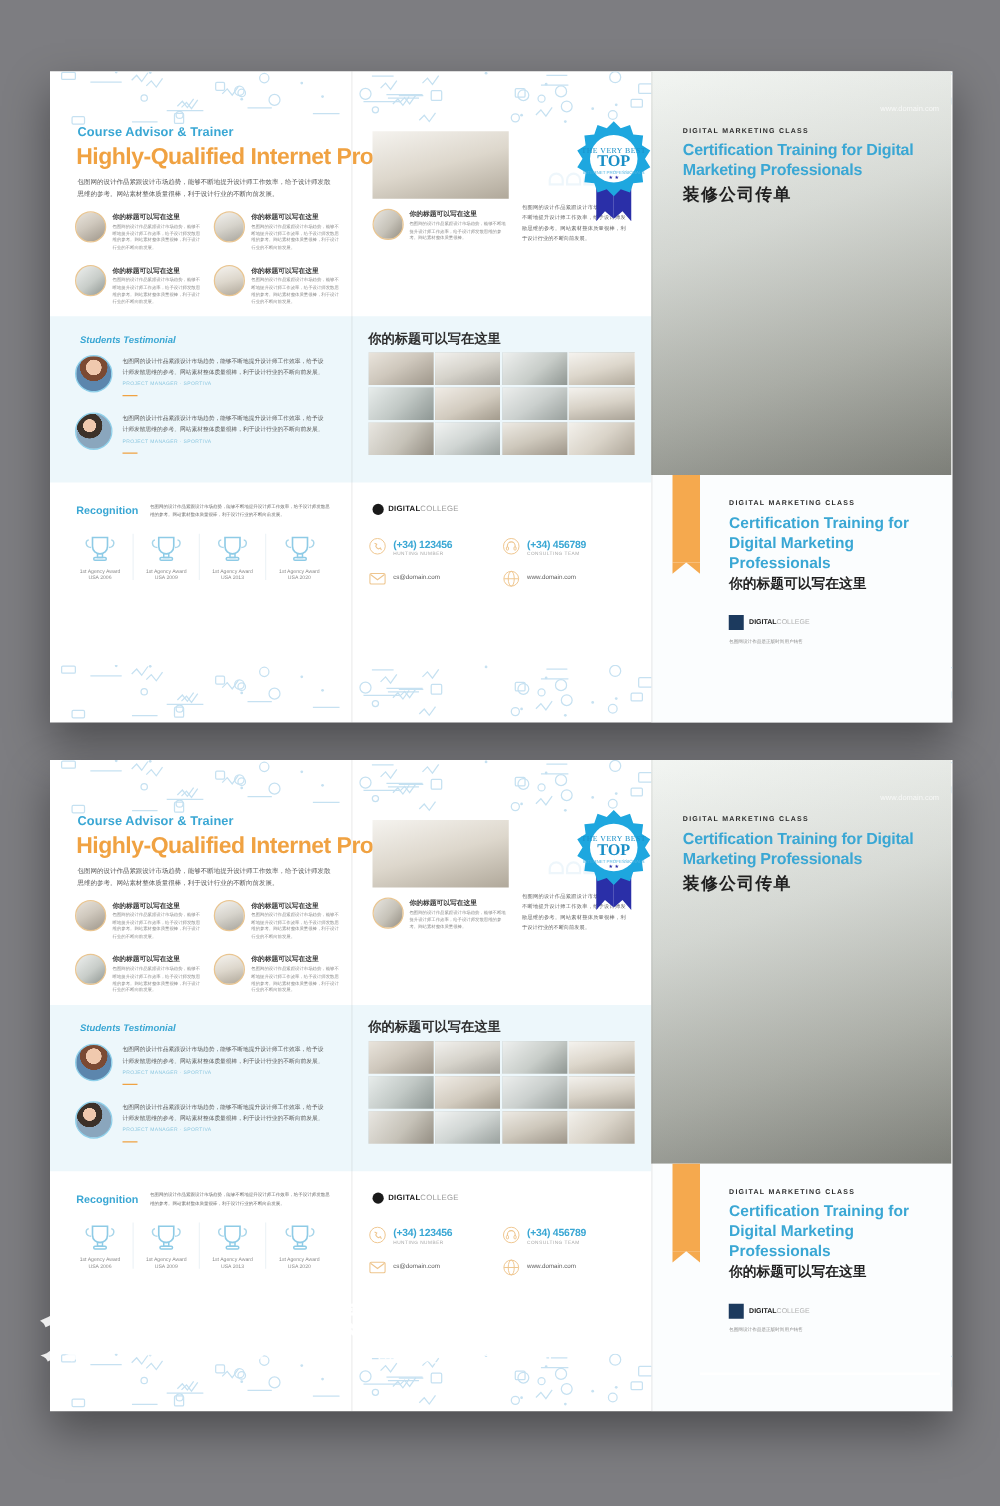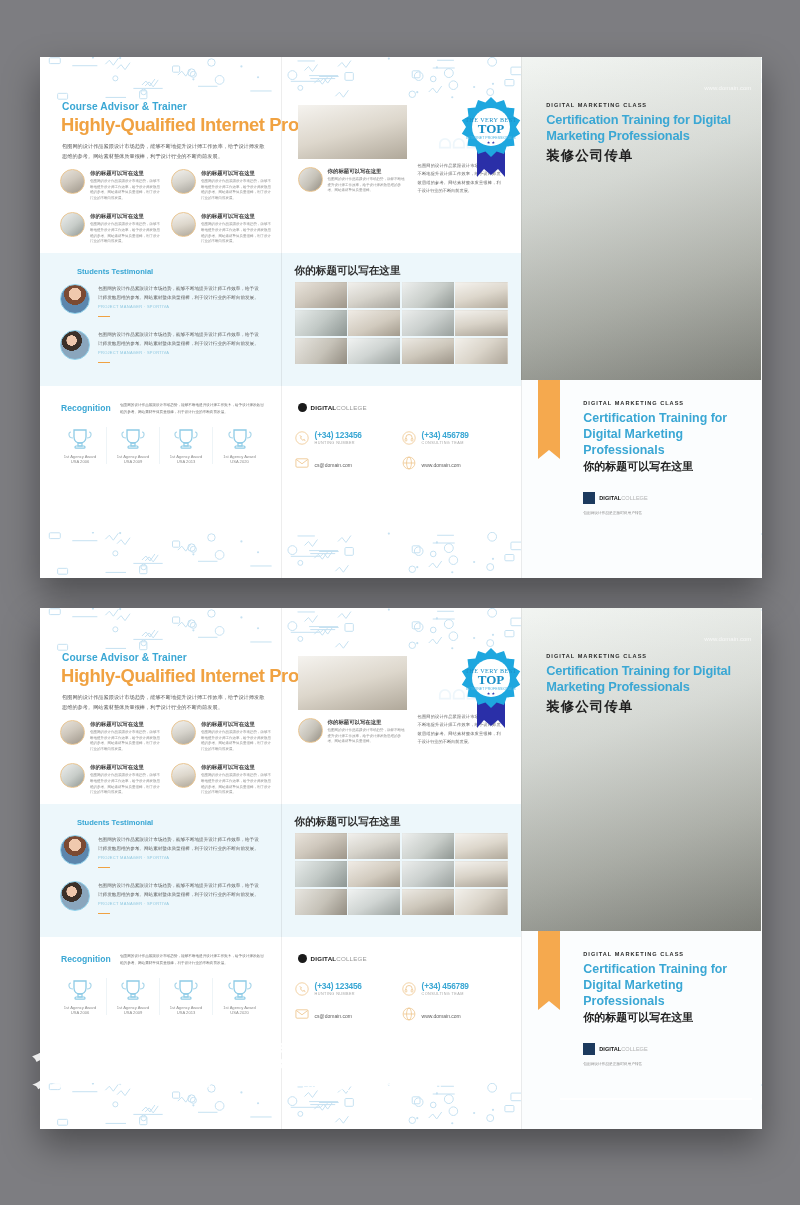--- a/index.html
+++ b/index.html
@@ -72,21 +72,21 @@
   .fbody { padding-top: 1px; }
   .ftitle { font-size: 5.4px; font-weight: bold; color: #3b3b3b; margin-bottom: 2px; }
   .ftext  { font-size: 3.5px; line-height: 1.6; color: #8e8e8e; }
 
   
   .testimonial-band {
     position: absolute; left: 0; right: 0; top: 196px; height: 133px;
     background: #edf7fb;
   }
   .sec-title { font-size: 7.6px; font-weight: bold; color: #3aa7d4; }
-  .t-head { position: absolute; left: 37px; top: 14px; }
+  .t-head { position: absolute; left: 24px; top: 14px; font-style: italic; }
   .t-list { position: absolute; left: 20px; top: 31px; width: 205px; }
   .t-item { display: flex; gap: 8px; margin-bottom: 13px; }
   .t-ava {
     width: 30px; height: 30px; flex: 0 0 30px; border-radius: 50%;
     border: 1.6px solid #8fd0ea; background-size: cover; background-position: center;
   }
   .t-quote { font-size: 4.6px; line-height: 2.0; color: #5b5b5b; width: 165px; position: relative; }
   .t-role { color: #8fc8e0; font-size: 4px; letter-spacing: .3px; }
   .t-rule { width: 12px; height: 1.4px; background: #f0a242; margin-top: 4px; }
 
@@ -131,21 +131,21 @@
 
   .m-contact { position: absolute; left: 0; right: 0; top: 329px; height: 130px; }
   .logo-row { position: absolute; left: 17px; top: 17px; display: flex; align-items: center; gap: 4px; }
   .logo-dot { width: 9px; height: 9px; border-radius: 50%; background: #1a1a1a; }
   .logo-txt { font-size: 6.2px; letter-spacing: .2px; }
   .logo-txt b { color: #1a1a1a; }
   .logo-txt span { color: #999; }
 
   .contacts { position: absolute; left: 14px; top: 44px; width: 215px; }
   .crow { display: flex; }
-  .cbox { width: 107px; display: flex; gap: 6px; align-items: center; }
+  .cbox { width: 107px; display: flex; gap: 6px; align-items: flex-start; }
   .cico { width: 14px; height: 14px; flex: 0 0 14px; }
   .cphone { font-size: 8.3px; font-weight: bold; color: #3aa7d4; letter-spacing: -.2px; }
   .clabel { font-size: 3.8px; color: #a7a7a7; letter-spacing: .4px; margin-top: 1px; }
   .csmall { font-size: 5px; color: #5b5b5b; padding-top: 3px; }
   .crow.second { margin-top: 11px; }
 
   
   .cover-photo {
     position: absolute; left: 0; right: 0; top: 0; height: 323px;
     background-size: cover; background-position: center;

